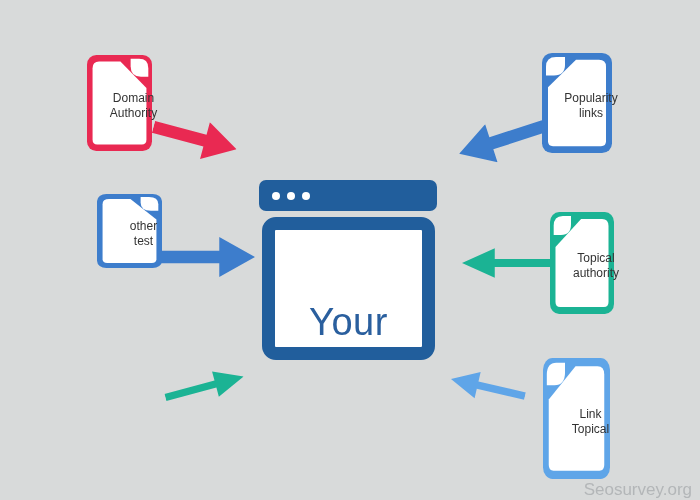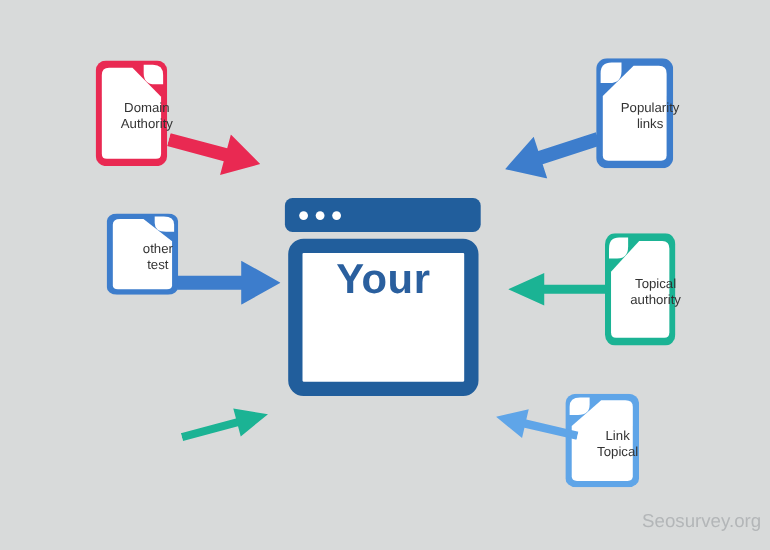--- a/index.html
+++ b/index.html
@@ -34,22 +34,21 @@
     position: absolute;
     left: 262px; top: 217px;
     width: 173px; height: 143px;
     background: #ffffff;
     border: 13px solid #215e9c;
     border-radius: 14px;
     box-sizing: border-box;
     display: flex;
     flex-direction: column;
     align-items: center;
-    justify-content: space-between;
-    font-weight: bold;
+    justify-content: flex-end;
   }
   .site-line {
     font-size: 38px;
     line-height: 49px;
     color: #2a5f9e;
     letter-spacing: 0.5px;
   }
 
   
   .doc { position: absolute; }
@@ -70,35 +69,35 @@
     color: #333333;
   }
   .doc-label span { display: block; white-space: nowrap; }
   .doc-label span:empty { display: none; }
 
   #doc-domain-authority { left: 87px;  top: 55px;  width: 65px; height: 96px; }
   #doc-other-links      { left: 97px;  top: 194px; width: 65px; height: 74px; }
   #doc-relevance        { left: 97px;  top: 355px; width: 68px; height: 102px; }
   #doc-popularity-test  { left: 542px; top: 53px;  width: 70px; height: 100px; }
   #doc-topical-authority{ left: 550px; top: 212px; width: 64px; height: 102px; }
-  #doc-link-position    { left: 514px; top: 358px; width: 67px; height: 85px; }
+  #doc-link-position    { left: 543px; top: 358px; width: 67px; height: 121px; }
 
   
   .arrow { position: absolute; transform-origin: center; }
   #arrow-domain-authority { left: 152px; top: 119px; width: 86px; height: 38px; transform: rotate(15deg); }
   #arrow-other-links      { left: 161px; top: 237px; width: 94px; height: 40px; }
   #arrow-relevance        { left: 164px; top: 371px; width: 81px; height: 32px; transform: rotate(-15deg); }
   #arrow-popularity-test  { left: 457px; top: 120px; width: 89px; height: 40px; transform: rotate(162deg); }
   #arrow-topical-authority{ left: 462px; top: 245px; width: 91px; height: 36px; transform: rotate(180deg); }
   #arrow-link-position    { left: 450px; top: 371px; width: 76px; height: 33px; transform: rotate(193deg); }
 
   
   .watermark {
     position: absolute;
-    right: 8px; bottom: 16px;
+    right: 8px; bottom: 0;
     font-size: 17px;
     color: #b3b6b8;
   }
 </style>
 </head>
 <body>
 
 <div class="canvas">
 
   <div class="browser-header">

